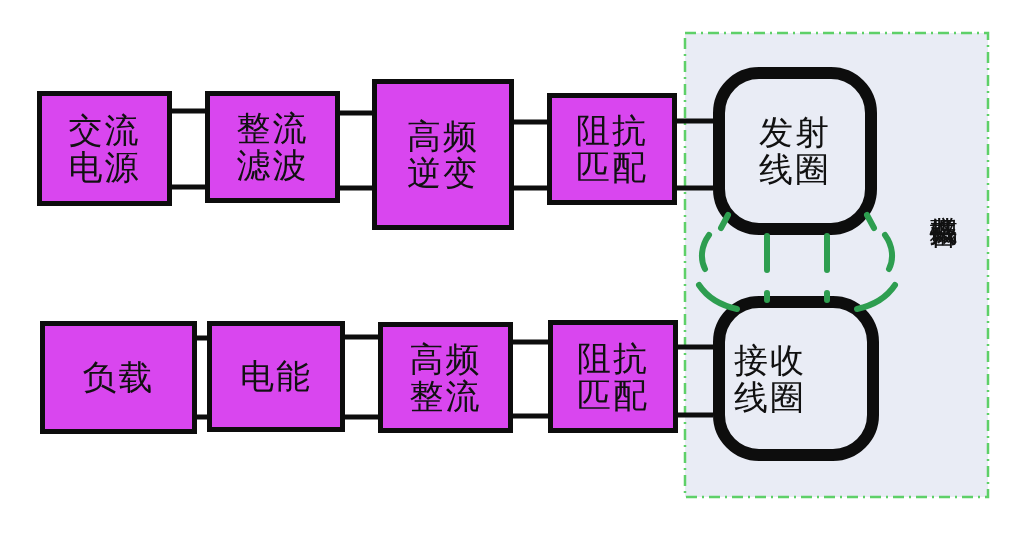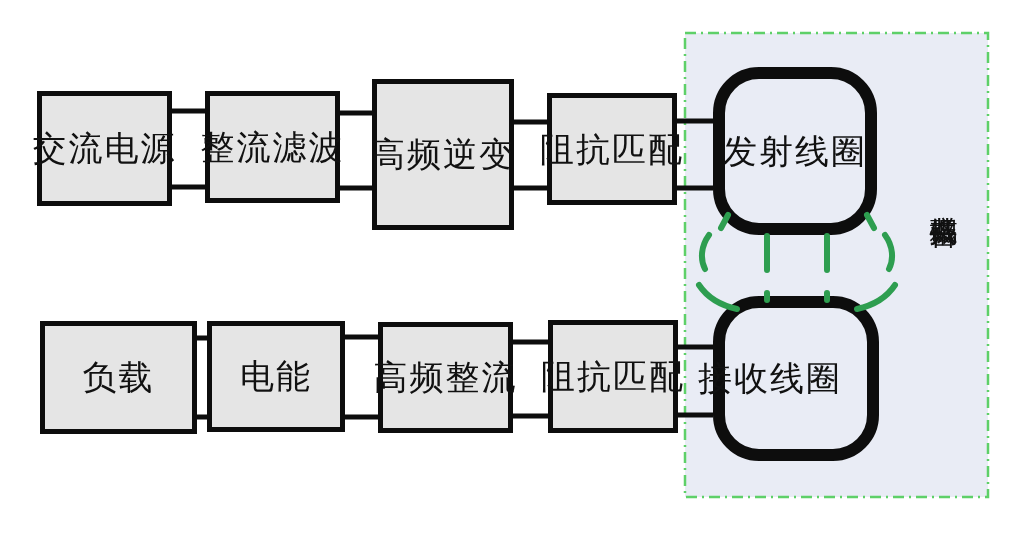--- a/index.html
+++ b/index.html
@@ -8,37 +8,37 @@
     width:1035px;height:538px;
     background:#ffffff;
     font-family:"Liberation Serif","DejaVu Serif",serif;
     color:#111111;
     overflow:hidden;
   }
   #layer-svg{position:absolute;left:0;top:0;z-index:0;}
   .box{
     position:absolute;
     box-sizing:border-box;
-    background:#e5e5e5;
+    background:#d946ef;
     border:5px solid #0d0d0d;
-    display:flex;flex-direction:row;
+    display:flex;flex-direction:column;
     align-items:center;justify-content:center;
     z-index:1;
     text-align:center;
   }
   .box span, .coil-label span{
     display:block;
     font-size:34px;
     line-height:37px;
     letter-spacing:2px;
     white-space:nowrap;
   }
   .coil-label{
     position:absolute;
-    display:flex;
+    display:flex;flex-direction:column;
     align-items:center;justify-content:center;
     z-index:1;
     background:transparent;
     text-align:center;
   }
   .vertical-label{
     position:absolute;
     writing-mode:vertical-rl;
     text-orientation:upright;
     font-size:28px;

